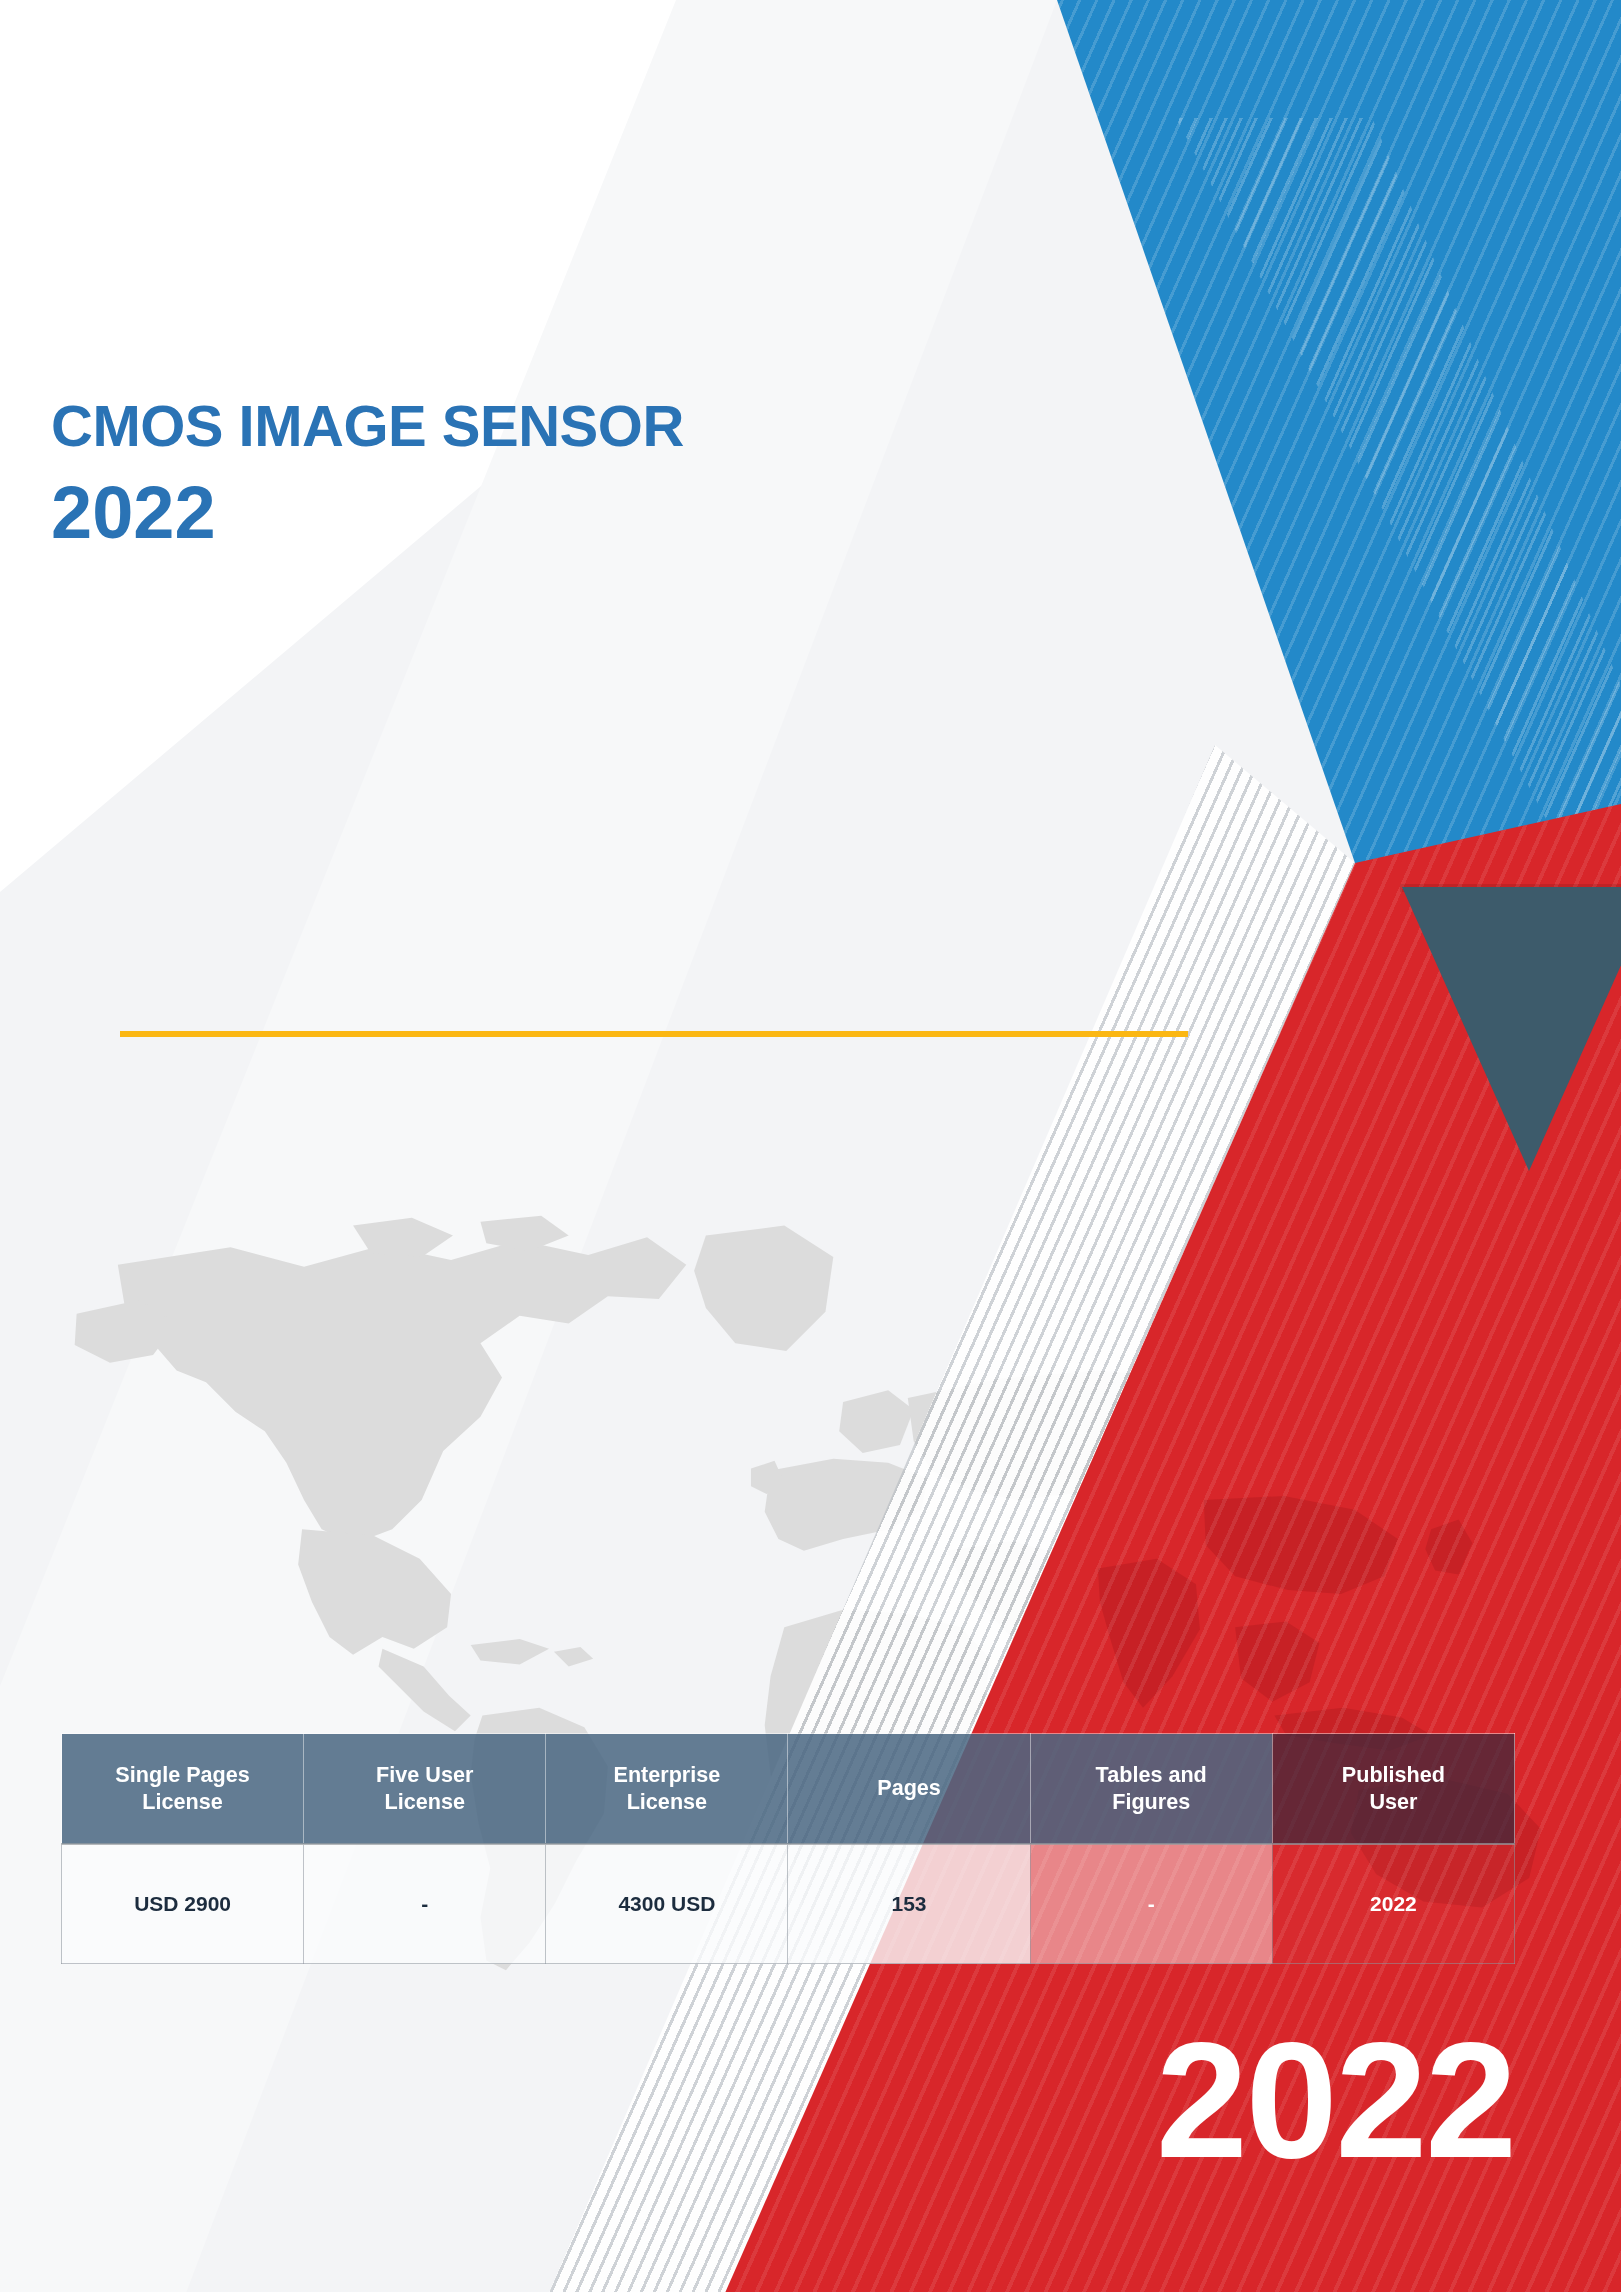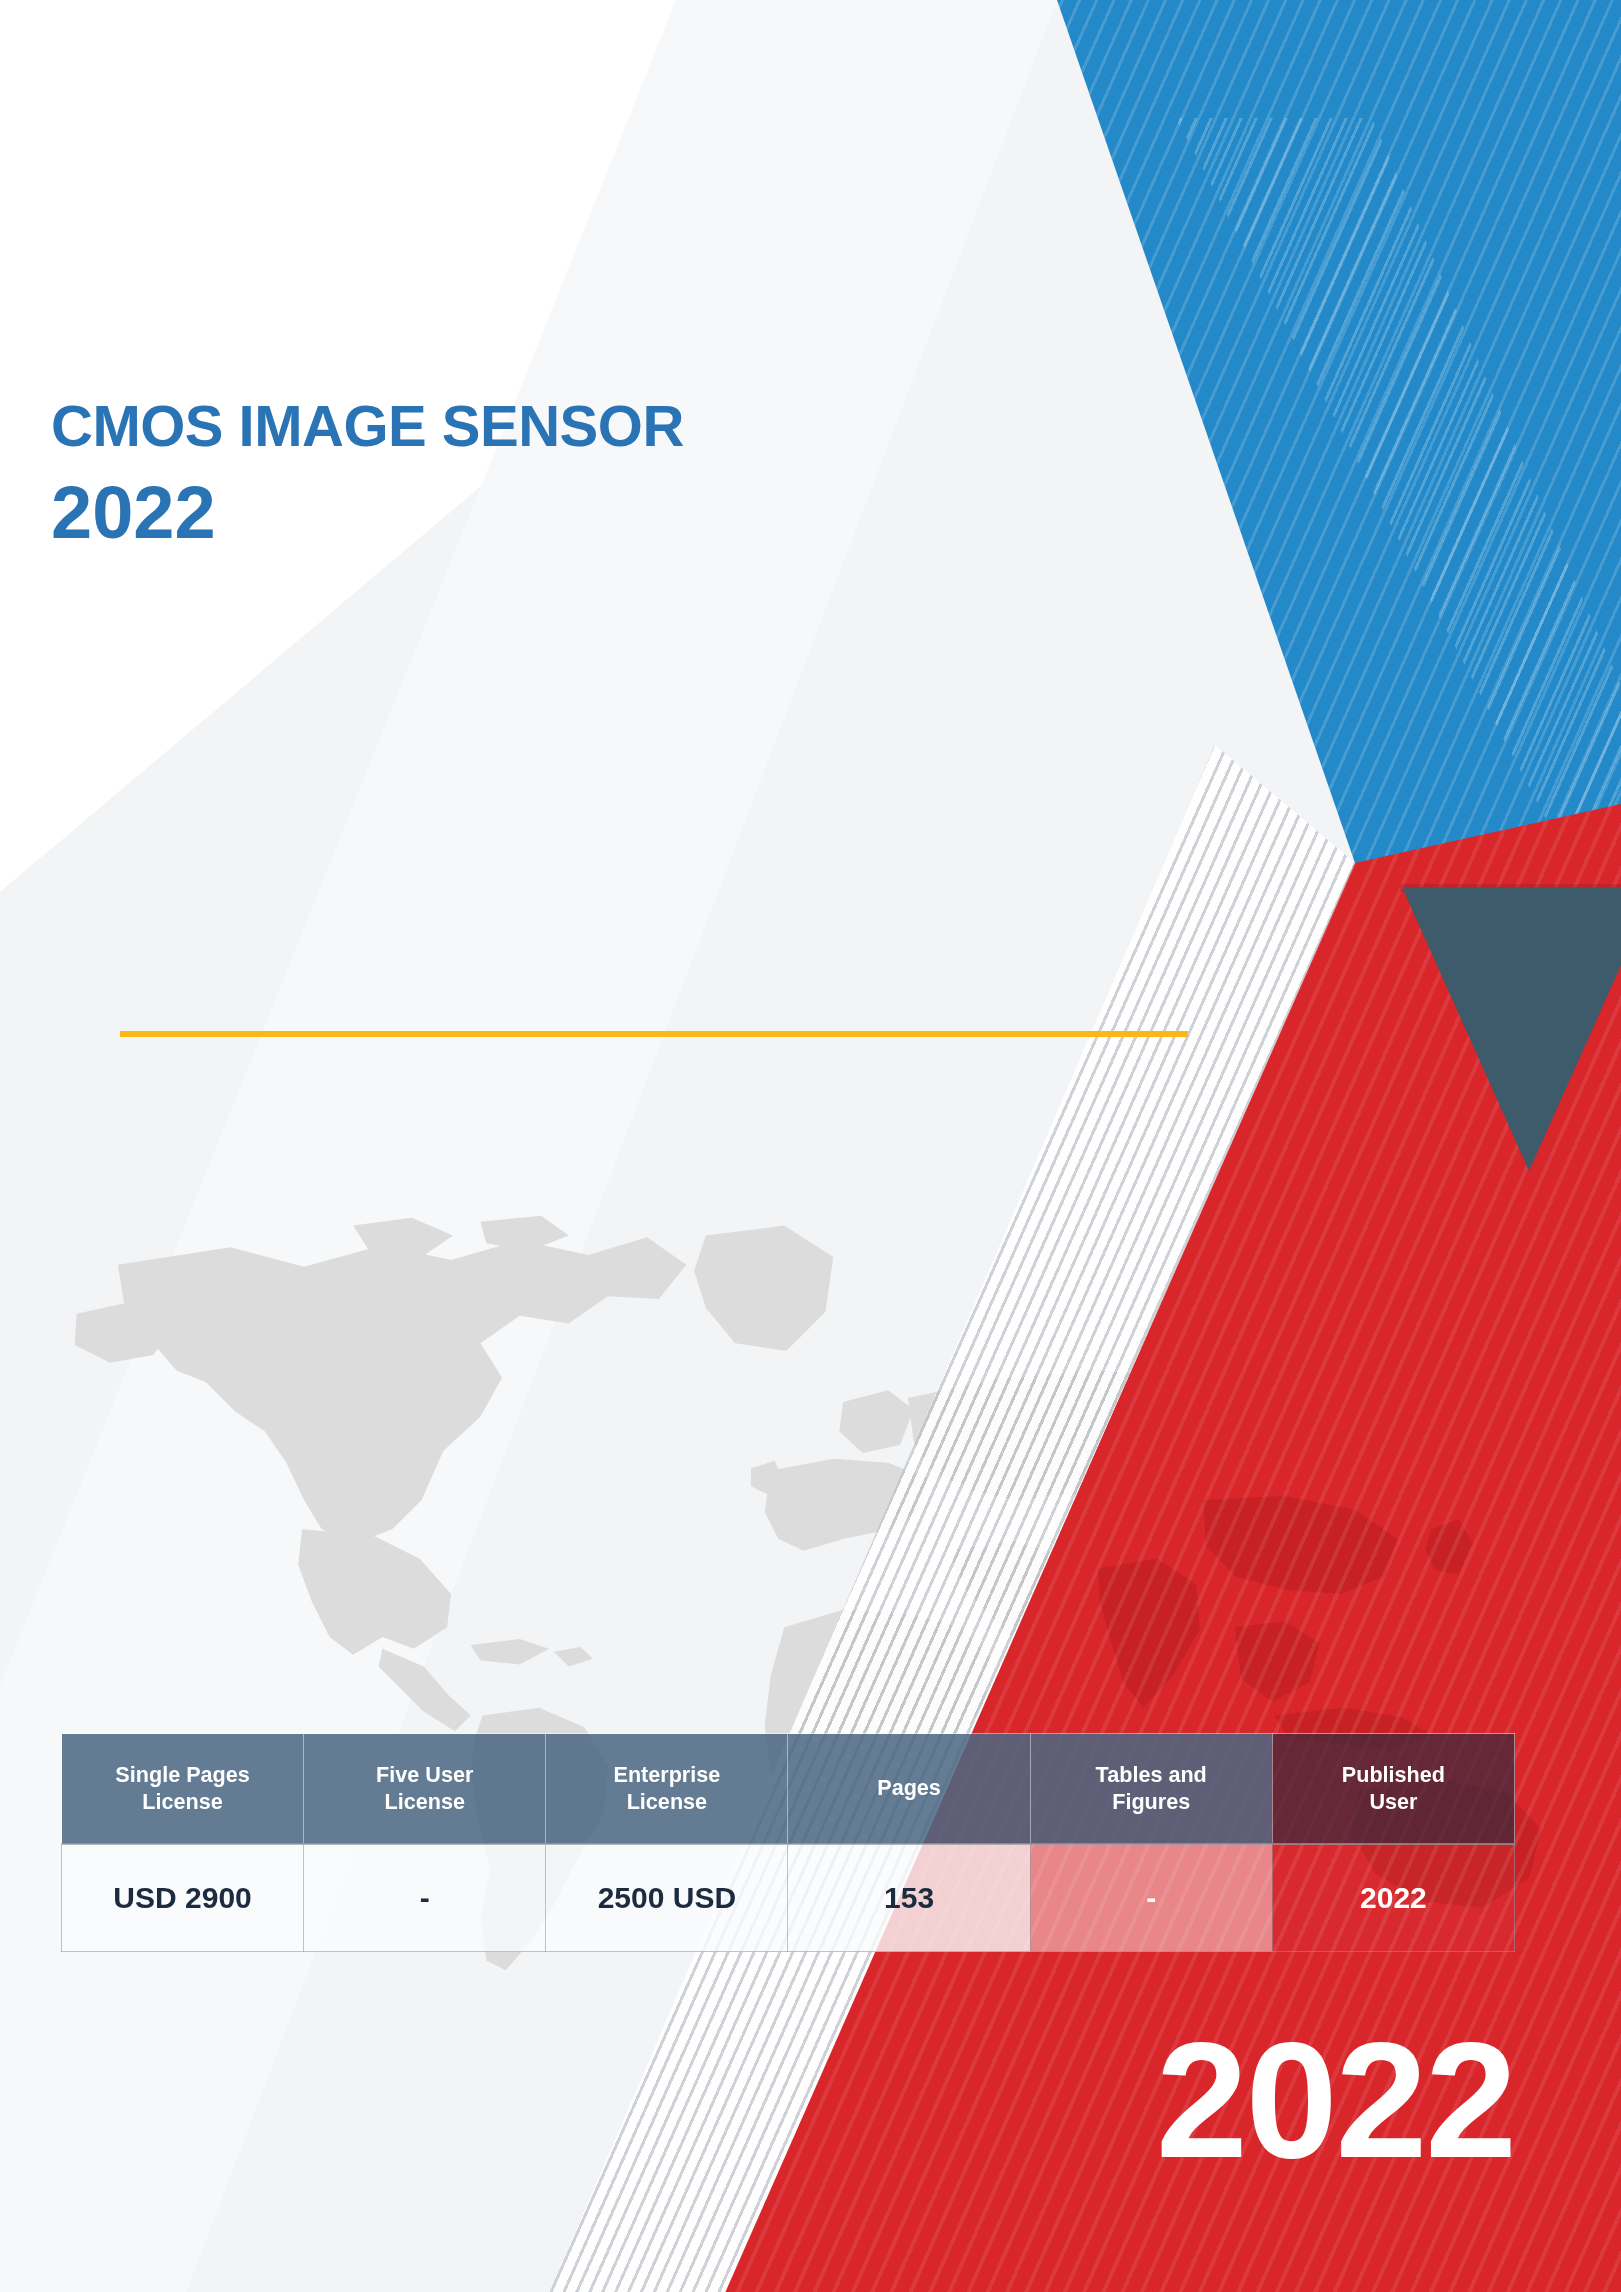--- a/index.html
+++ b/index.html
@@ -144,23 +144,23 @@
   .lic-table th {
     height:110px;
     background:rgba(74,104,130,0.86);
     color:#ffffff; font-size:21.6px; font-weight:700;
     line-height:1.28; text-align:center; vertical-align:middle;
     border:1px solid rgba(255,255,255,0.45);
     border-bottom:2.9px solid rgba(150,155,160,0.7);
     padding:3.9px 5.9px;
   }
   .lic-table td {
-    height:108px;
+    height:120px;
     background:rgba(250,251,252,0.80);
-    color:#1c2c3e; font-size:30px; font-weight:700;
+    color:#1c2c3e; font-size:21px; font-weight:700;
     text-align:center; vertical-align:middle;
     border:1px solid rgba(140,148,156,0.55);
     padding:3.9px 5.9px;
   }
   
   .lic-table td.on-red { background:rgba(255,255,255,0.02); color:#ffffff; }
   .lic-table td.half-red { background:rgba(252,252,253,0.45); color:#ffffff; }
   .lic-table th.on-red { background:rgba(58,40,60,0.72); }
 
   
@@ -303,21 +303,21 @@
         <th class="on-red">
           <span>Published</span><br>
           <span>User</span>
         </th>
       </tr>
     </thead>
     <tbody>
       <tr>
         <td>USD 2900</td>
         <td>-</td>
-        <td>2500 USD</td>
+        <td>4300 USD</td>
         <td>153</td>
         <td class="half-red">-</td>
         <td class="on-red">2022</td>
       </tr>
     </tbody>
   </table>
 
   <div class="big-year">2022</div>
 
 </div>

